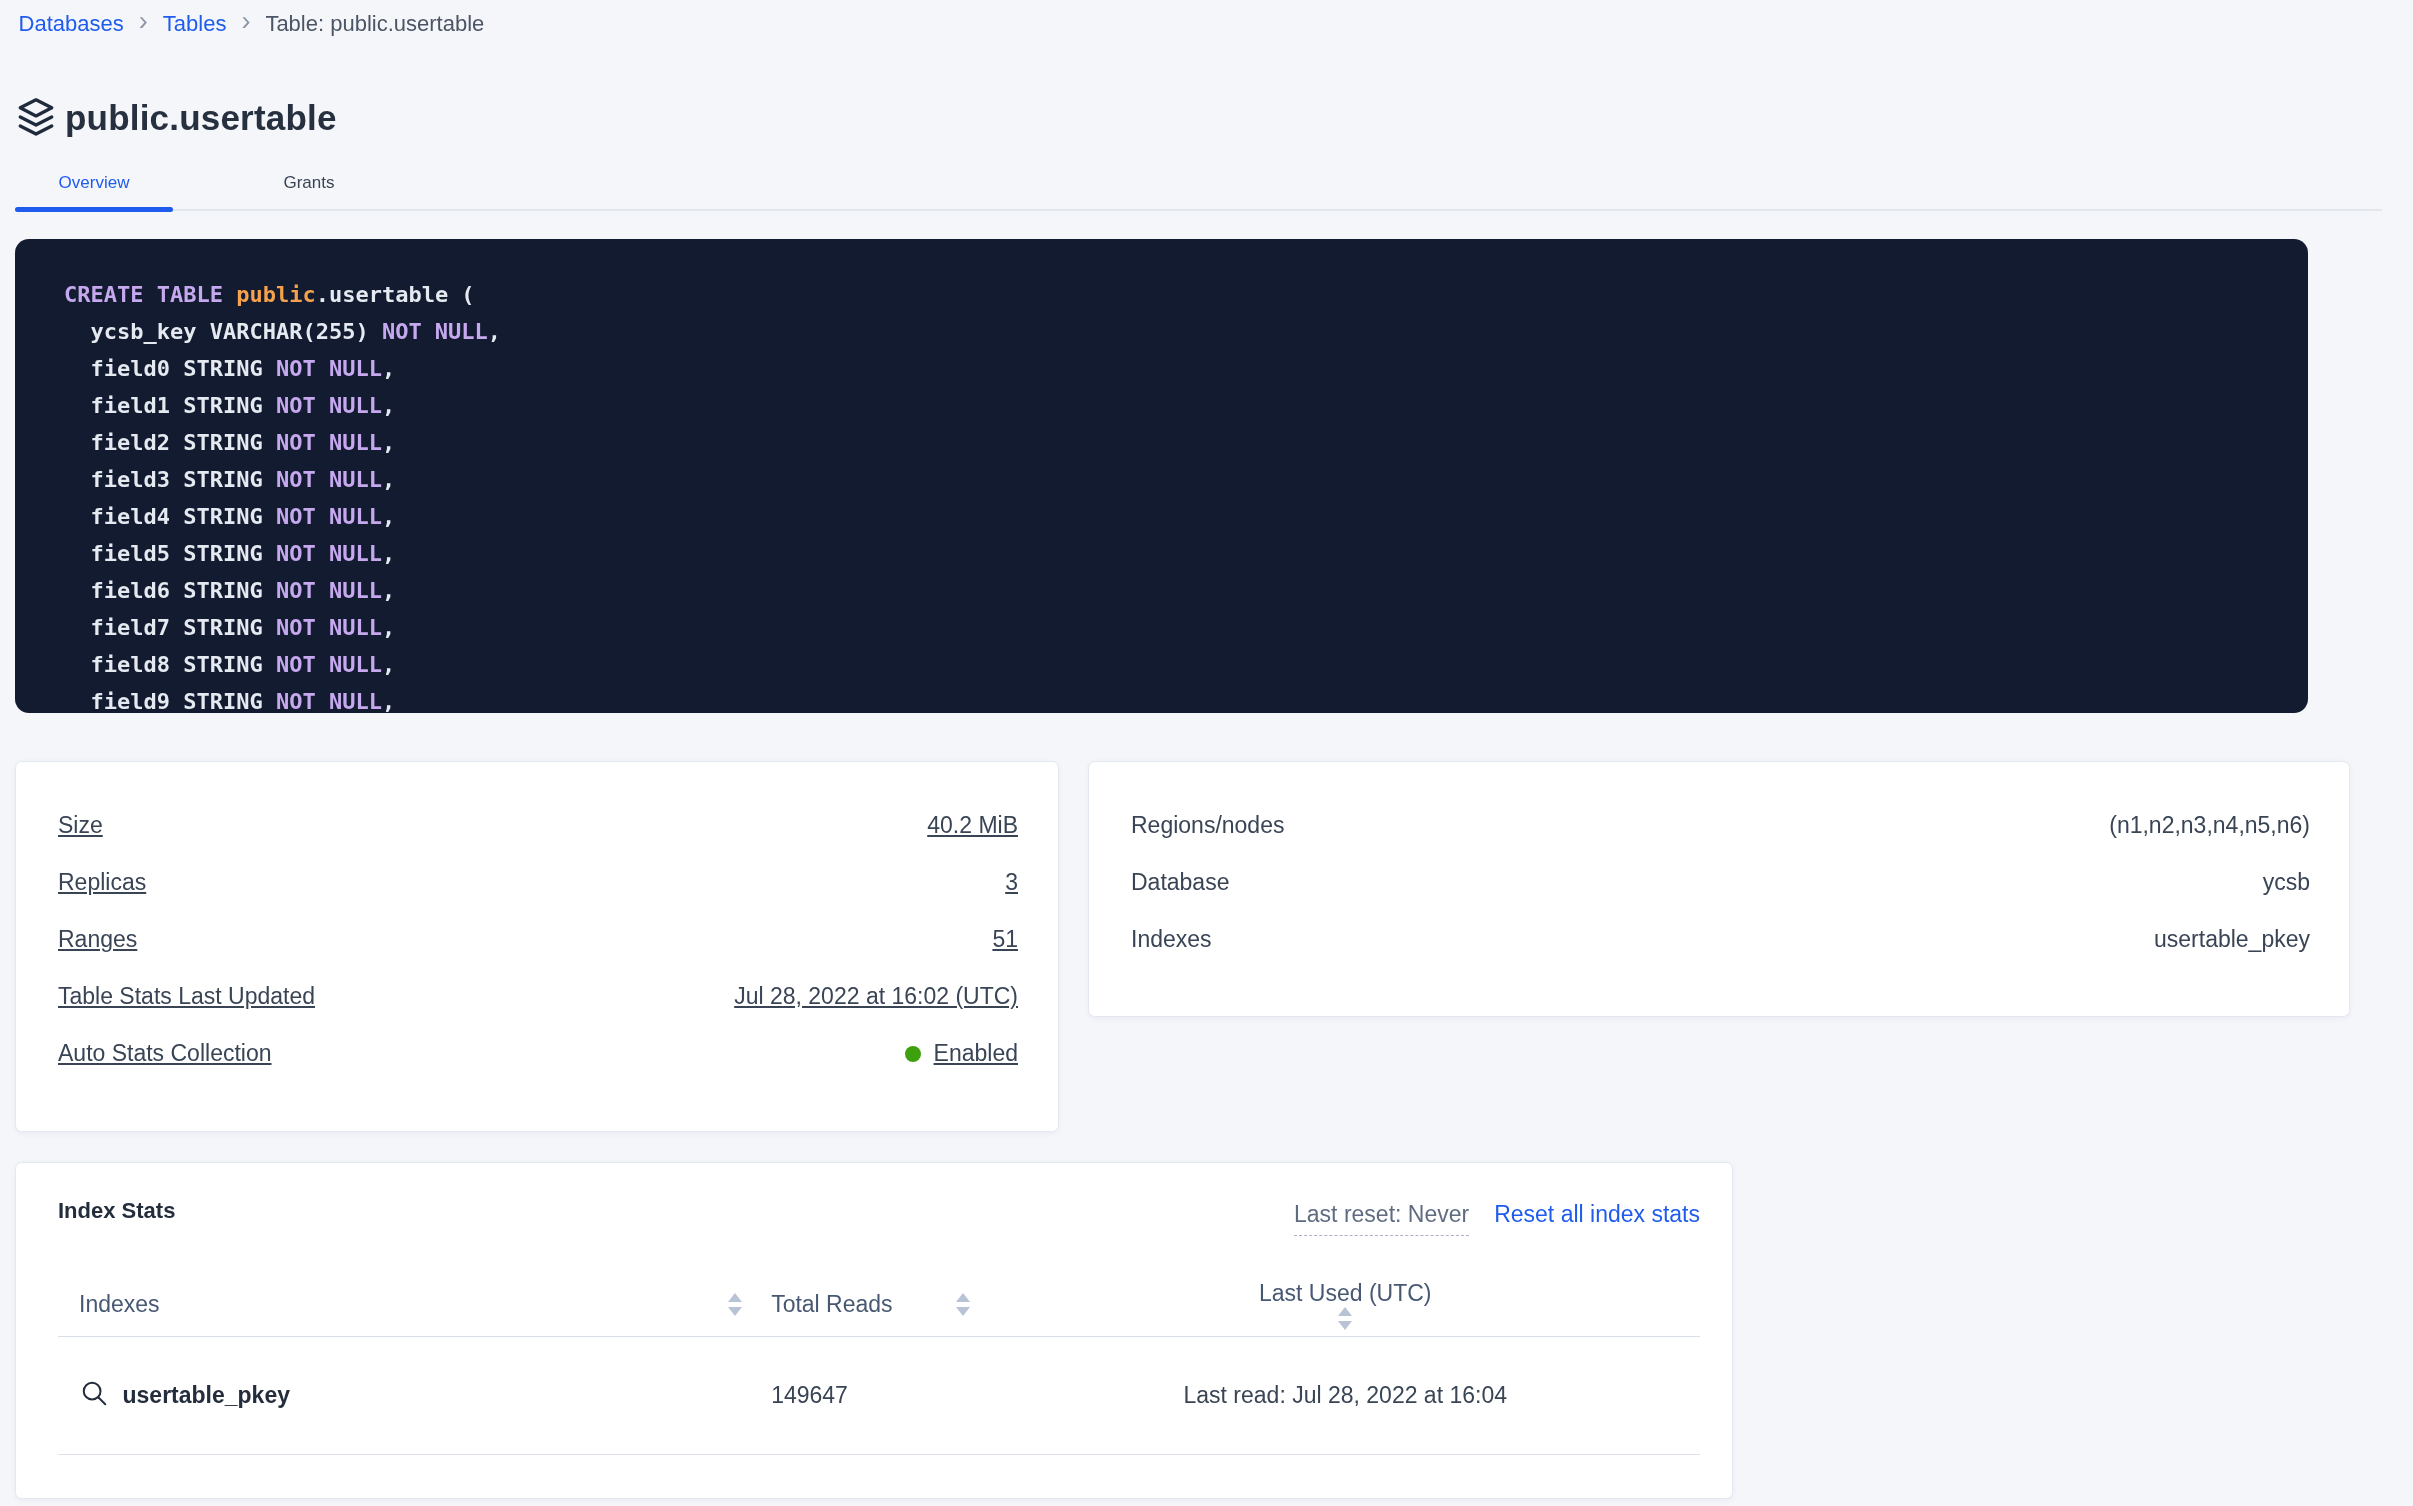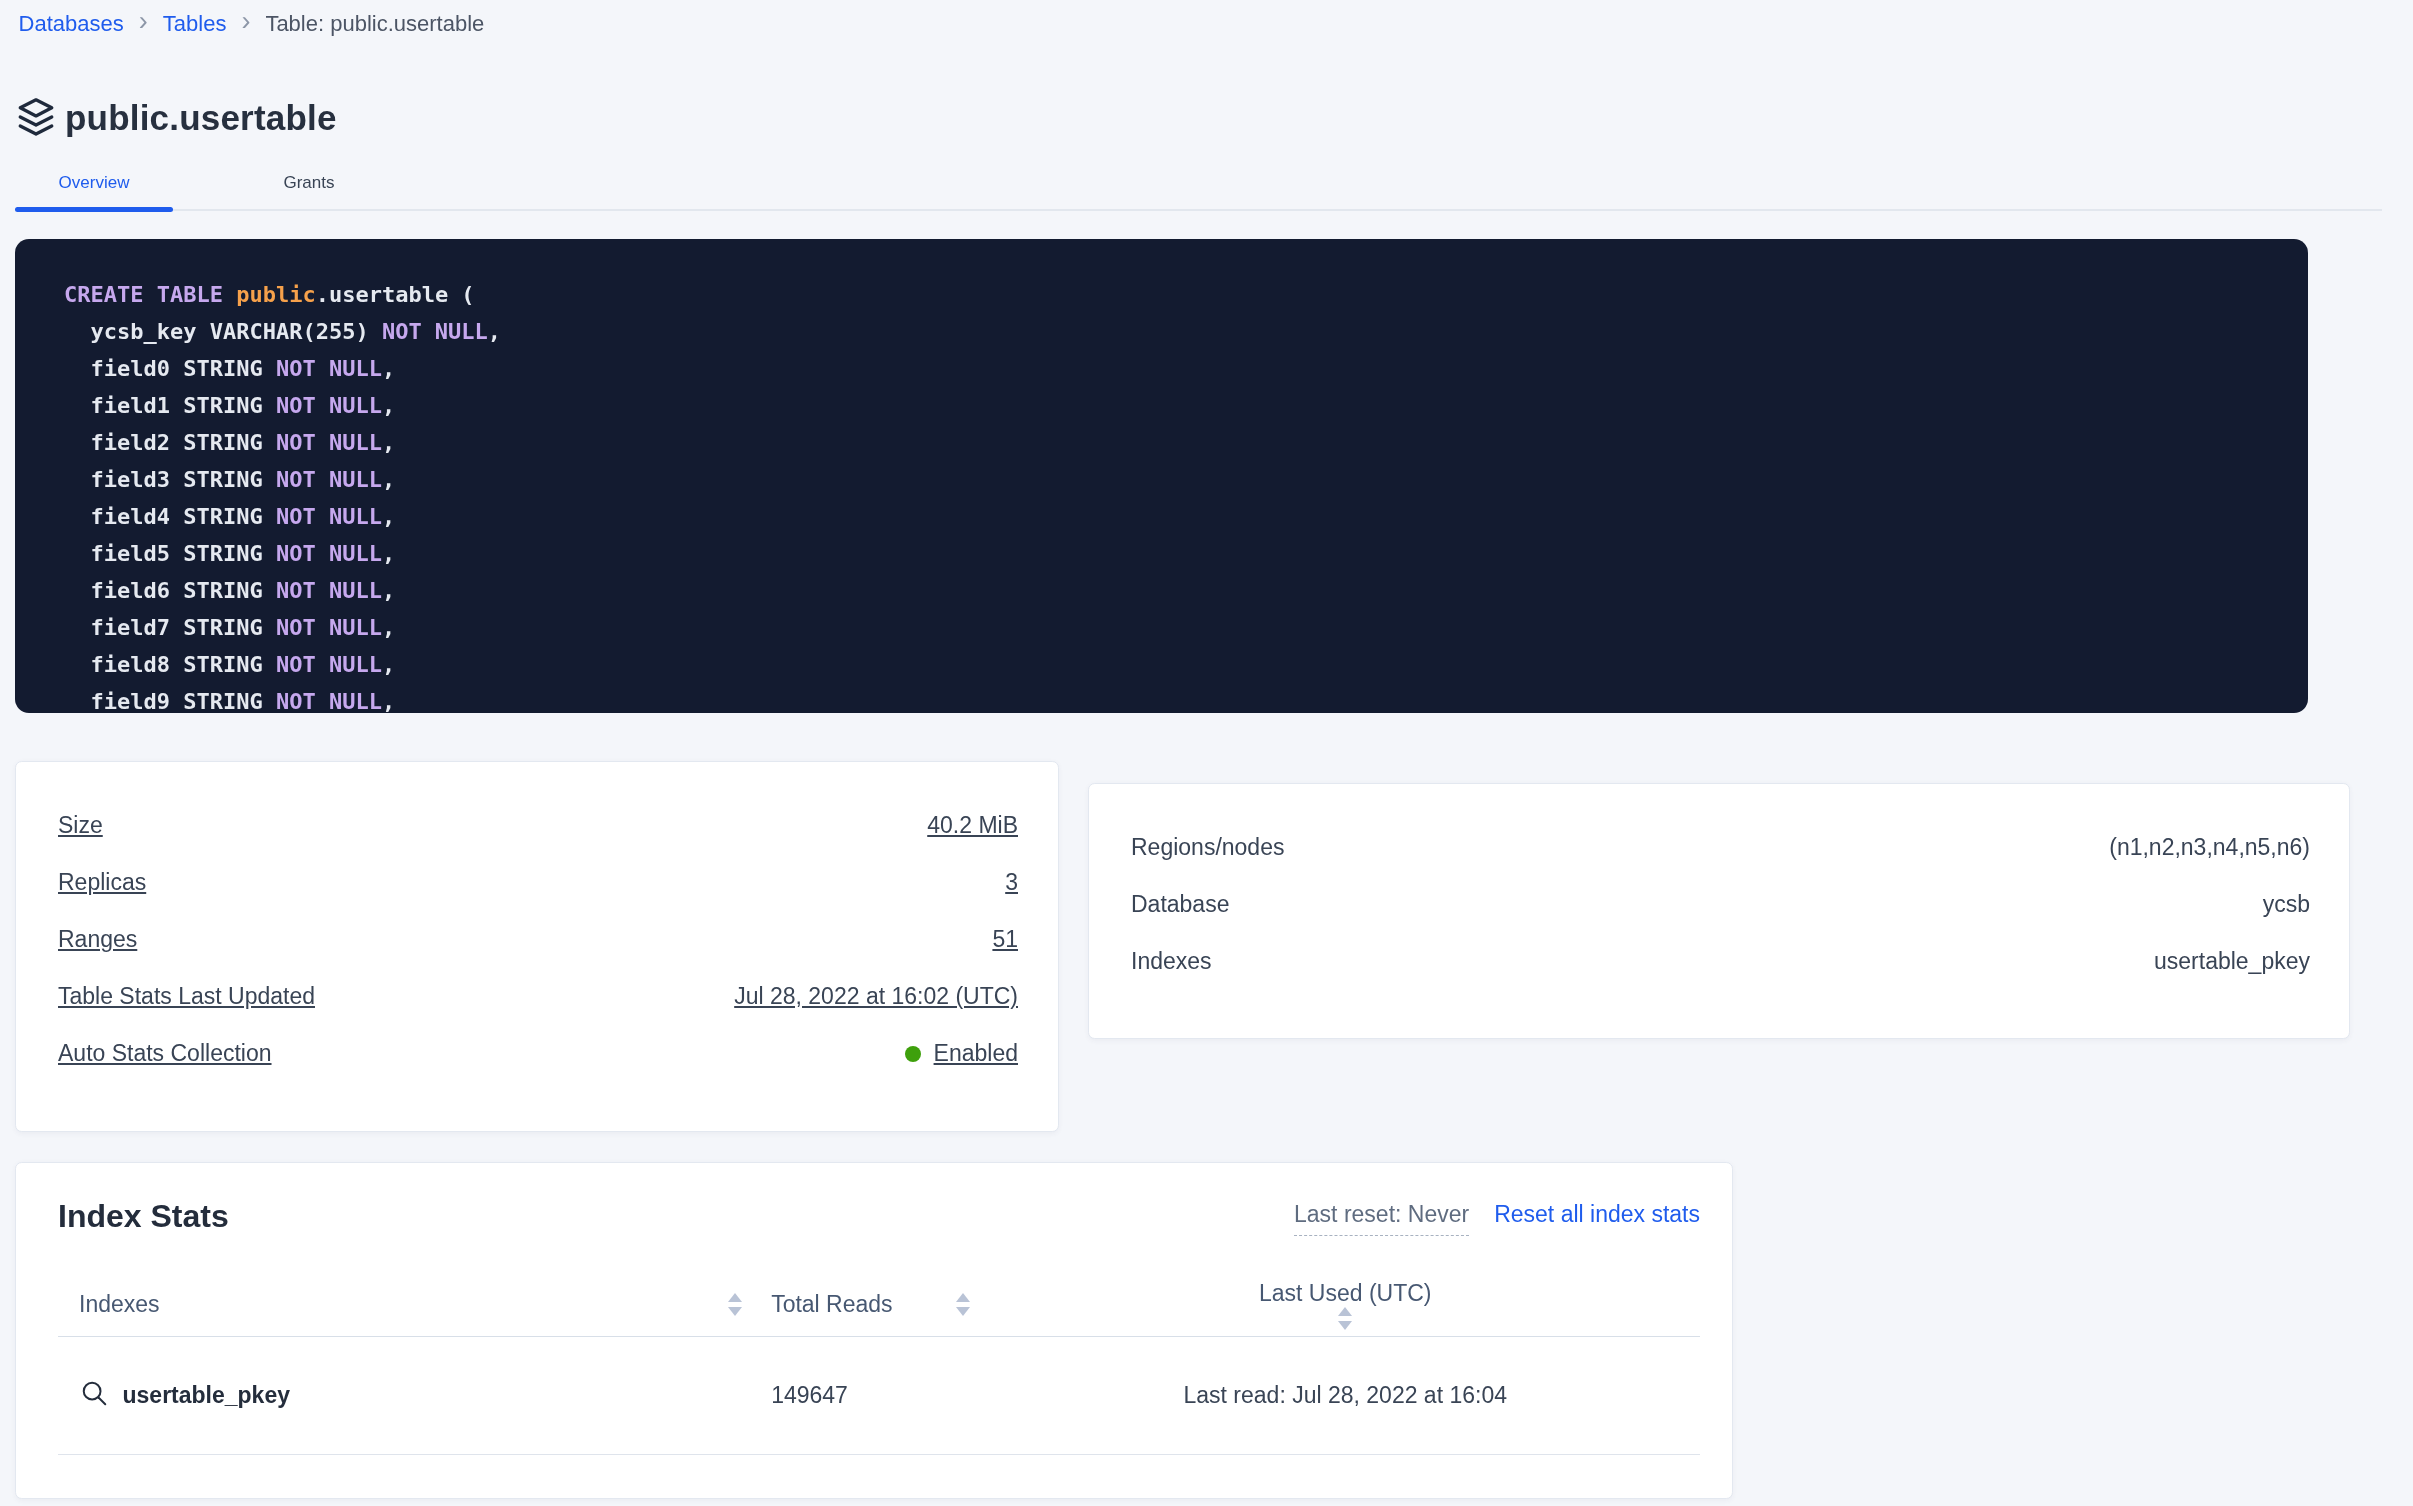--- a/index.html
+++ b/index.html
@@ -56,29 +56,29 @@
     color:var(--code-plain);
   }
   .tok-keyword { color:var(--code-kw); }
   .tok-schema  { color:var(--code-schema); }
   .tok-plain   { color:var(--code-plain); }
 
   
   .card { position:absolute; background:#fff; border:0.8px solid #e3e8f0; border-radius:6.7px;
           box-shadow:0 1.7px 5px rgba(55,65,90,.05); }
   .card-left  { left:15px;   top:761px; width:1044px; height:371px; padding:35px 40px 0 42px;text-decoration:underline; }
-  .card-right { left:1088px; top:761px; width:1262px; height:256px; padding:35px 39px 0 42px;margin-top:22px; }
+  .card-right { left:1088px; top:761px; width:1262px; height:256px; padding:35px 39px 0 42px; }
   .stat-row { height:57px; display:flex; align-items:center; justify-content:space-between; font-size:23px; color:var(--text); }
   .stat-value { display:flex; align-items:center; gap:12.6px; }
   .dot { width:16px; height:16px; border-radius:50%; background:var(--green); }
 
   
   .card-index { left:15px; top:1162px; width:1718px; height:337px; padding:35px 32px 0 42px; }
   .index-header { display:flex; justify-content:space-between; align-items:flex-start; }
-  .index-title { font-size:32px; font-weight:700; color:#242d3c; }
+  .index-title { font-size:22px; font-weight:700; color:#242d3c; }
   .index-actions { display:flex; align-items:baseline; gap:25px; font-size:23px; margin-top:3.4px; }
   .last-reset { color:var(--muted); border-bottom:1.7px dashed #a8b2c1; padding-bottom:6.7px; }
   .reset-link { color:var(--blue); cursor:pointer; text-decoration:none; }
 
   .idx-table { margin-top:37px; }
   .idx-head { display:flex; align-items:center; height:64px; border-bottom:1.7px solid #d8dfe8; color:#475872; font-size:23px; }
   .idx-row  { display:flex; align-items:center; height:118px; border-bottom:0.8px solid #dfe4ec; font-size:23px; color:var(--text); }
   .idx-cell { display:flex; align-items:center; justify-content:space-between; padding:0 8.4px 0 21px; }
   .col-1 { width:693px; }
   .col-2 { width:228px; }

